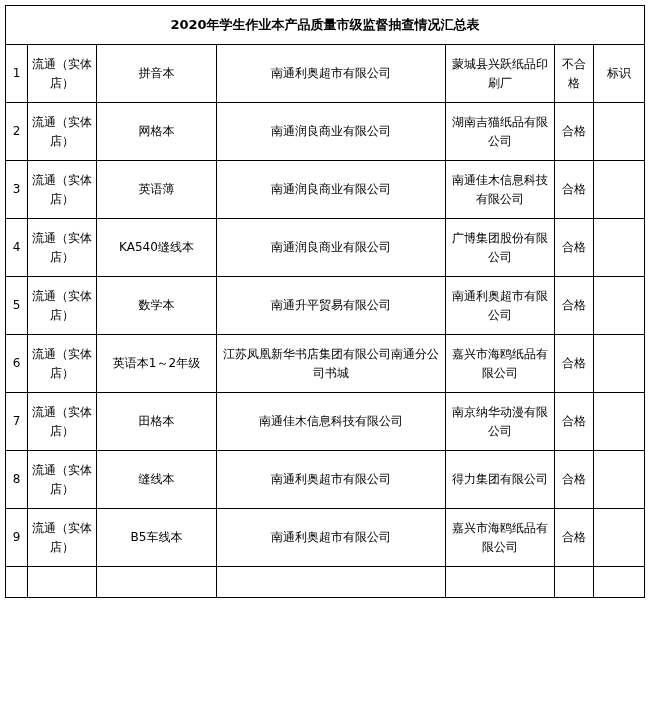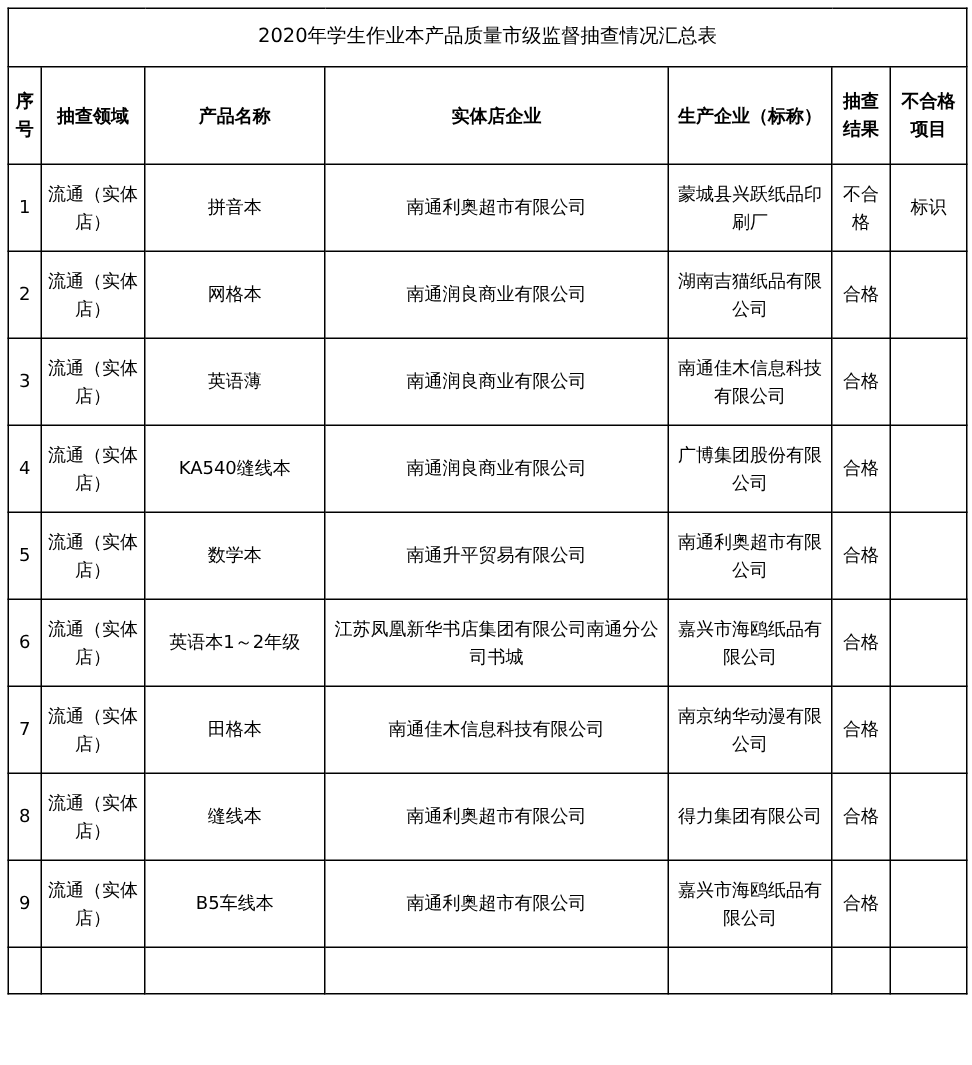--- a/index.html
+++ b/index.html
@@ -25,21 +25,21 @@
     vertical-align: middle;
     font-size: 12px;
     font-weight: normal;
     padding: 0 4px;
     line-height: 1.55;
     word-break: break-all;
     overflow: hidden;
   }
   tr.title-row th {
     height: 38px;
-    font-weight: normal;
+    font-weight: bold;
     font-size: 13px;
     padding: 0;
   }
   tr.header-row th {
     height: 64px;
     font-weight: bold;
   }
   tbody tr.data-row td {
     height: 57px;
   }
@@ -56,29 +56,20 @@
     <col style="width:69px">
     <col style="width:120px">
     <col style="width:229px">
     <col style="width:109px">
     <col style="width:39px">
     <col style="width:51px">
   </colgroup>
   <thead>
     <tr class="title-row">
       <th colspan="7">2020年学生作业本产品质量市级监督抽查情况汇总表</th>
-    </tr>
-    <tr class="header-row">
-      <th>序号</th>
-      <th>抽查领域</th>
-      <th>产品名称</th>
-      <th>实体店企业</th>
-      <th>生产企业（标称）</th>
-      <th>抽查结果</th>
-      <th>不合格项目</th>
     </tr>
   </thead>
   <tbody>
       <tr class="data-row">
         <td>1</td>
         <td>流通（实体店）</td>
         <td>拼音本</td>
         <td>南通利奥超市有限公司</td>
         <td>蒙城县兴跃纸品印刷厂</td>
         <td>不合格</td>

